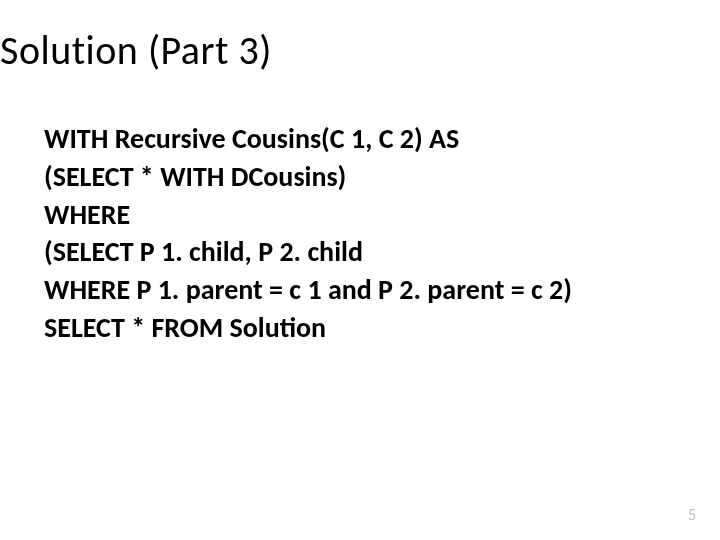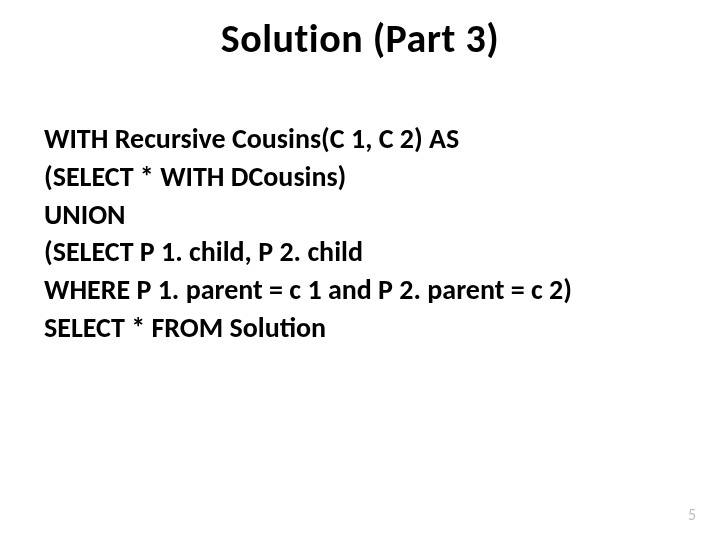--- a/index.html
+++ b/index.html
@@ -13,26 +13,25 @@
     overflow: hidden;
   }
   .slide {
     position: relative;
     width: 720px;
     height: 540px;
     box-sizing: border-box;
   }
   .title {
     position: absolute;
-    top: 14px;
+    top: 26px;
     left: 0;
     width: 100%;
-    text-align: center;
     font-size: 40px;
-    font-weight: 700;
+    font-weight: 400;
     letter-spacing: 0.5px;
   }
   .body {
     position: absolute;
     top: 120px;
     left: 44px;
     right: 44px;
     font-size: 28px;
     line-height: 1.35;
     font-weight: 700;
@@ -51,21 +50,21 @@
 </head>
 <body>
 
 <div class="slide">
 
   <div class="title">Solution (Part 3)</div>
 
   <div class="body">
     <span class="line">WITH Recursive Cousins(C 1, C 2) AS</span>
     <span class="line">(SELECT * WITH DCousins)</span>
-    <span class="line">UNION</span>
+    <span class="line">WHERE</span>
     <span class="line">(SELECT P 1. child, P 2. child</span>
     <span class="line">WHERE P 1. parent = c 1 and P 2. parent = c 2)</span>
     <span class="line">SELECT * FROM Solution</span>
   </div>
 
   <div class="page-number">5</div>
 
 </div>
 
 </body></html>

